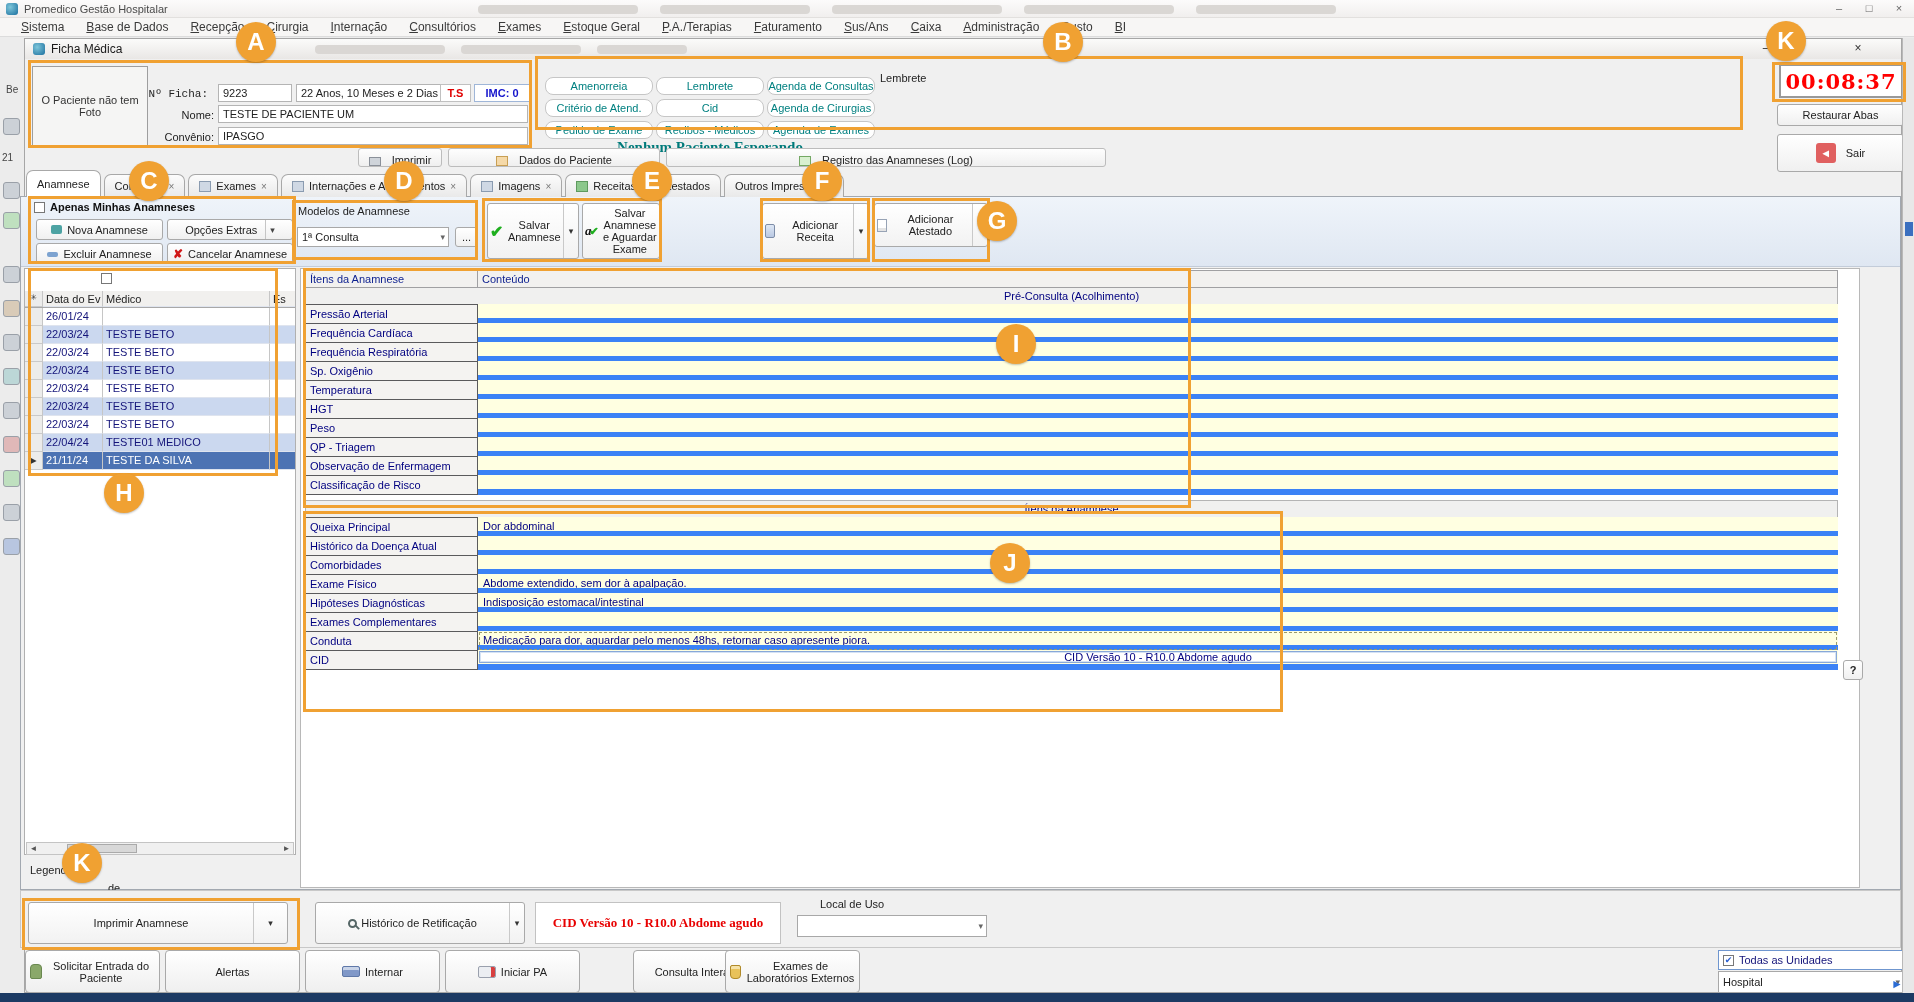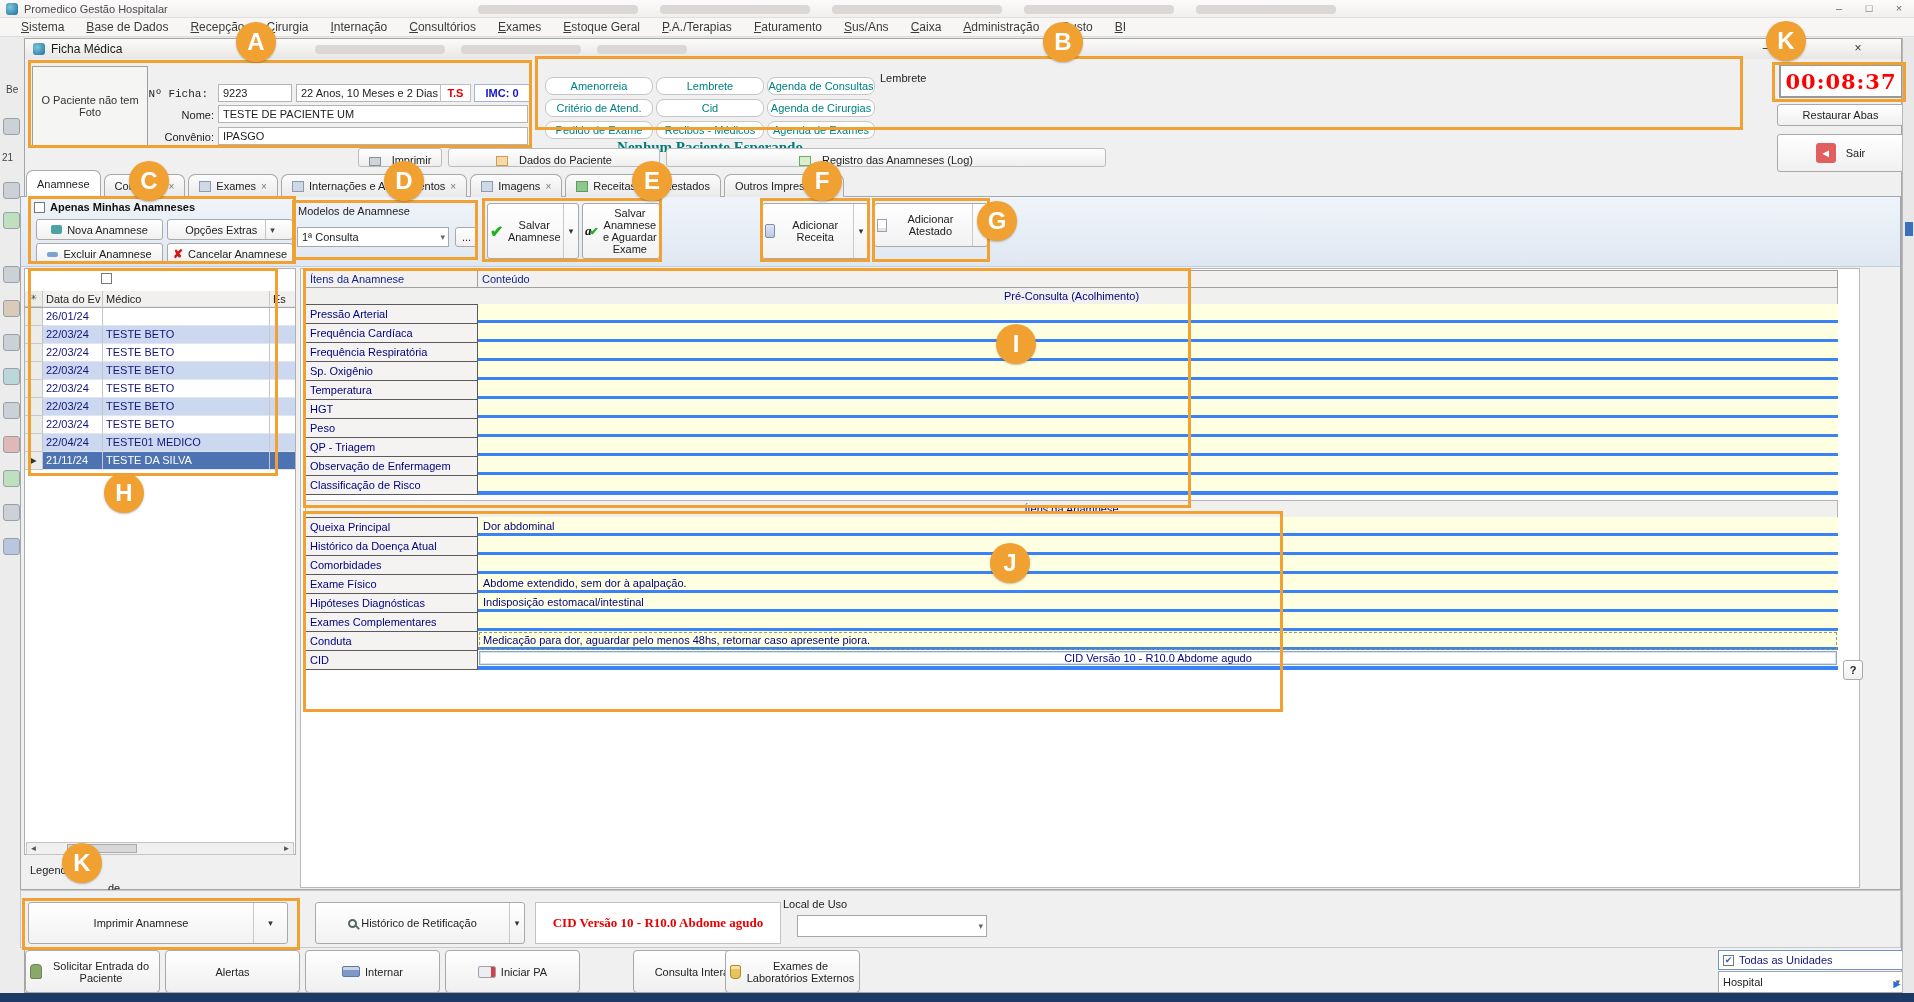--- a/index.html
+++ b/index.html
@@ -155,40 +155,40 @@
   .g-hrow{display:flex;height:18px;}
   .g-hcell{background:#f2f1ef;color:#0b1f8f;border:1px solid #a0a0a2;padding:2px 4px;}
   .g-hlabel{width:173px;}
   .g-hcontent{flex:1;border-left:none;}
   .g-band{height:18px;background:#f0f0ef;border:1px solid #b4b4b4;margin-top:-1px;display:flex;
     align-items:center;justify-content:center;color:#000080;}
   .g-band.gap{margin-top:5px;}
   .g-row{display:flex;height:20px;margin-top:-1px;}
   .g-label{width:173px;background:#f4f3f1;color:#000080;border:1px solid #5a5a5c;
     padding:3px 4px;white-space:nowrap;overflow:hidden;}
-  .g-content{flex:1;background:#ffffe1;border-bottom:4px solid #3b82f6;color:#000080;
+  .g-content{flex:1;background:#ffffe1;border-bottom:6px solid #3b82f6;color:#000080;
     padding:3px 5px;white-space:nowrap;overflow:hidden;}
   .g-content.focus{outline:1px dashed #9a9a6a;outline-offset:-2px;}
   .g-content.has-input{padding:1px;display:flex;}
   .cid-input{flex:1;background:#fff;border:1px solid #88a8d8;box-shadow:inset 0 0 0 1px #d5e2f4;
     display:flex;align-items:center;justify-content:center;color:#000080;}
   #help-btn{position:absolute;left:1843px;top:660px;width:20px;height:20px;font-weight:bold;}
 
   
   #bottom-bar{position:absolute;left:20px;top:890px;width:1881px;height:58px;background:#f0f0f0;
     border:1px solid #c8c8c8;}
   #imprimir-btn{left:28px;top:902px;width:260px;height:42px;}
   #historico-btn{left:315px;top:902px;width:210px;height:42px;}
   .mag-icon{width:9px;height:9px;border:2px solid #566;border-radius:50%;position:relative;}
   .mag-icon::after{content:"";position:absolute;width:6px;height:2px;background:#566;
     transform:rotate(45deg);right:-5px;bottom:-2px;}
   #cid-banner{position:absolute;left:535px;top:902px;width:246px;height:42px;background:#fff;
     border:1px solid #c2c2c2;display:flex;align-items:center;justify-content:center;
     font-family:"Liberation Serif",serif;font-weight:bold;font-size:13px;color:#e80000;text-align:center;}
-  #local-label{position:absolute;left:768px;top:898px;color:#222;padding-left:15px;}
+  #local-label{position:absolute;left:805px;top:898px;color:#222;padding-left:15px;}
   #local-select{left:797px;top:915px;width:190px;height:22px;}
 
   
   .footer-btn{position:absolute;top:950px;width:135px;height:43px;background:linear-gradient(#fff,#efefef);
     border:1px solid #a9a9a9;border-radius:4px;display:flex;align-items:center;justify-content:center;
     gap:5px;text-align:center;font-size:11px;padding:2px 4px;}
   .f-icon{flex:0 0 auto;}
   .person-icon{width:12px;height:15px;background:#8aa86a;border-radius:4px 4px 2px 2px;border:1px solid #6a8850;}
   .bed-icon{width:18px;height:11px;background:#8098c8;border:1px solid #5f78a8;border-radius:2px;box-shadow:inset 0 3px 0 #c9d4e8;}
   .ambulance-icon{width:18px;height:12px;background:#eceef2;border:1px solid #9aa0ad;border-radius:2px;box-shadow:inset -4px 0 0 #d84040;}

